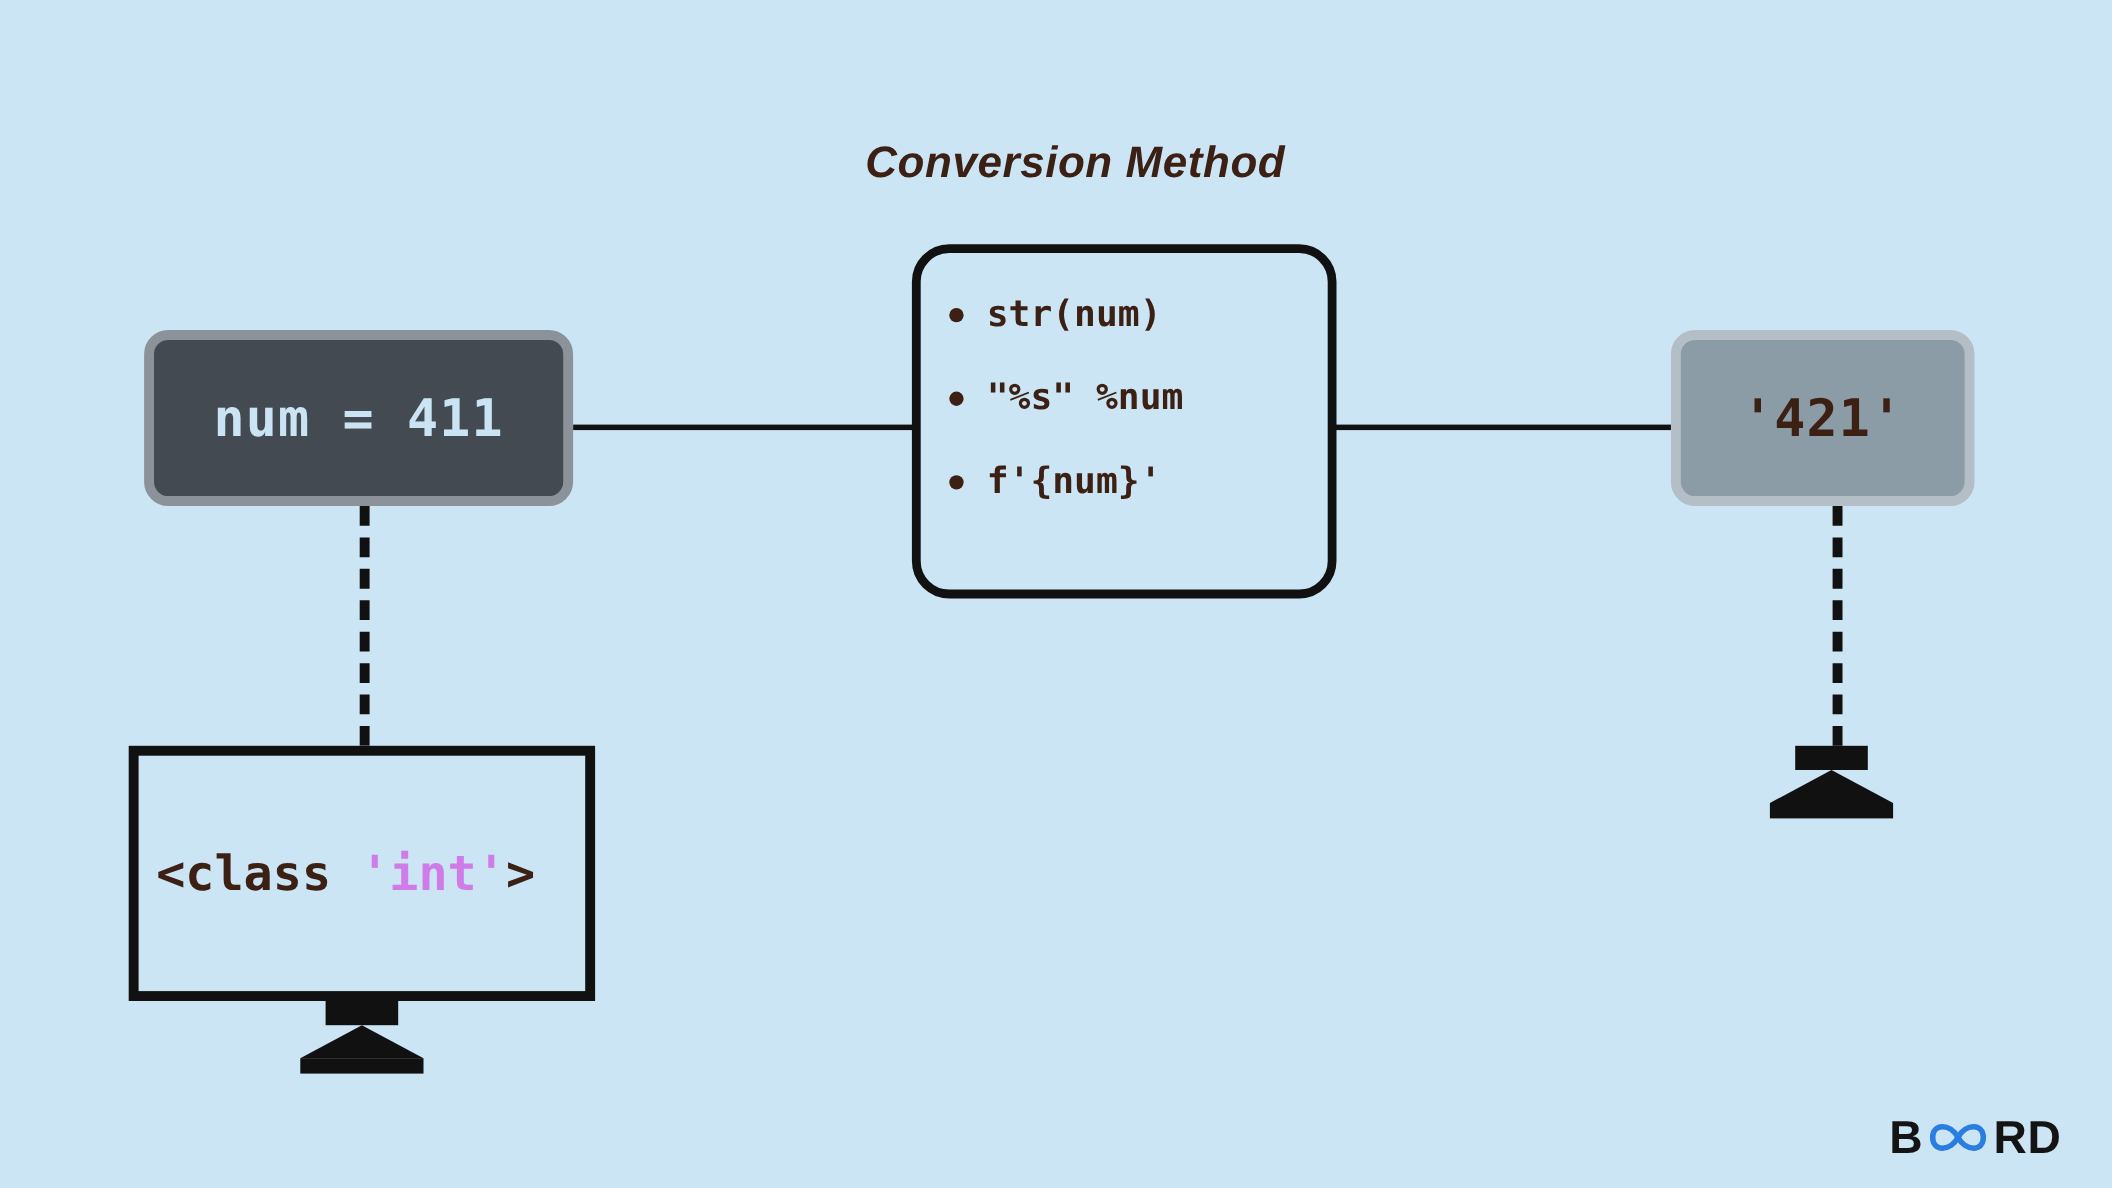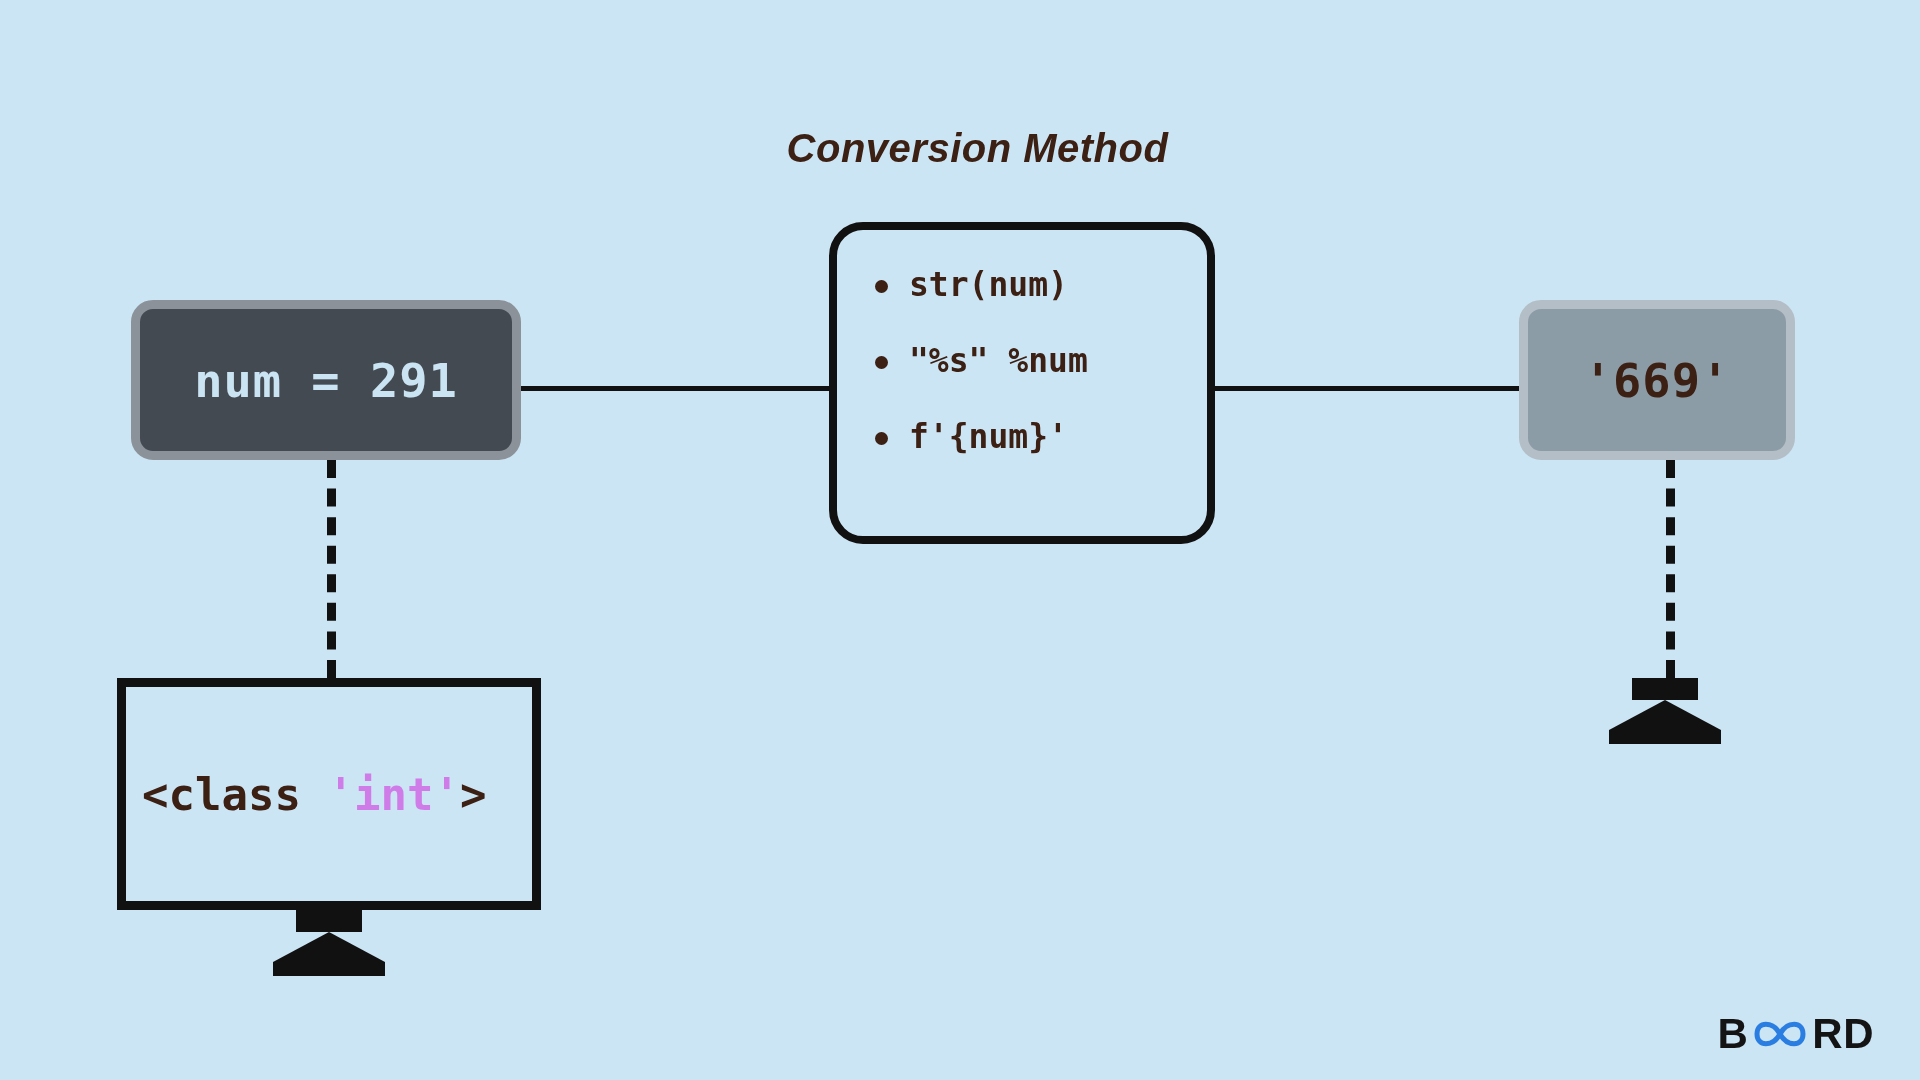--- a/index.html
+++ b/index.html
@@ -61,21 +61,21 @@
 
   
   #box-methods{
     position:absolute;
     left:794px;top:222px;
     width:386px;height:322px;
     box-sizing:border-box;
     background:#cce5f5;
     border:8px solid #111111;
     border-radius:34px;
-    padding:22px 10px 10px 30px;
+    padding:22px 10px 10px 18px;
   }
   #box-methods ul{
     list-style:none;
     margin:0;padding:0;
   }
   #box-methods li{
     position:relative;
     padding-left:42px;
     margin:0 0 10px 0;
     font-family:"DejaVu Sans Mono","Liberation Mono",monospace;
@@ -169,31 +169,31 @@
 
 <div class="stage">
 
   <div id="title">Conversion Method</div>
 
   <div class="hline" id="line-left"></div>
   <div class="hline" id="line-right"></div>
   <div class="vdash" id="dash-left"></div>
   <div class="vdash" id="dash-right"></div>
 
-  <div id="box-num">num = 291</div>
+  <div id="box-num">num = 411</div>
 
   <div id="box-methods">
     <ul>
       <li>str(num)</li>
       <li>"%s" %num</li>
       <li>f'{num}'</li>
     </ul>
   </div>
 
-  <div id="box-str">'669'</div>
+  <div id="box-str">'421'</div>
 
   <div class="monitor" id="monitor-left">
     <div class="screen">
       <span class="code"><span>&lt;class </span><span class="type">'int'</span><span>&gt;</span></span>
     </div>
     <div class="neck"></div>
     <div class="base"></div>
     <div class="foot"></div>
   </div>
 

